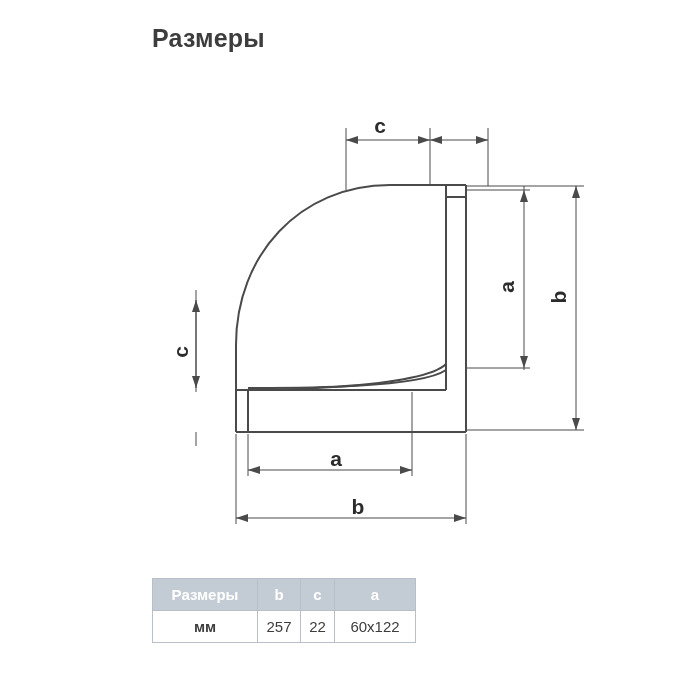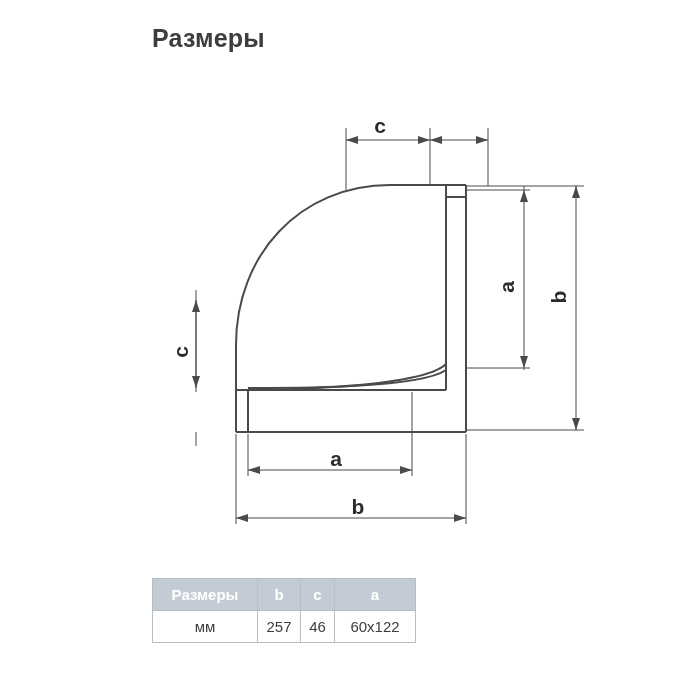--- a/index.html
+++ b/index.html
@@ -62,21 +62,21 @@
     color: #ffffff;
     font-weight: bold;
     height: 31px;
   }
   .spec-table tbody td {
     background: #ffffff;
     height: 31px;
     color: #3d3d3d;
   }
   .spec-table tbody td.rowhead {
-    font-weight: normal;
+    font-weight: bold;
   }
   .col-name  { width: 104px; }
   .col-b     { width: 42px; }
   .col-c     { width: 33px; }
   .col-a     { width: 80px; }
 </style>
 </head>
 <body>
 
 <div id="page">
@@ -176,19 +176,19 @@
         <th class="col-name">Размеры</th>
         <th class="col-b">b</th>
         <th class="col-c">c</th>
         <th class="col-a">a</th>
       </tr>
     </thead>
     <tbody>
       <tr>
         <td class="rowhead">мм</td>
         <td>257</td>
-        <td>46</td>
+        <td>22</td>
         <td>60x122</td>
       </tr>
     </tbody>
   </table>
 
 </div>
 
 </body></html>

